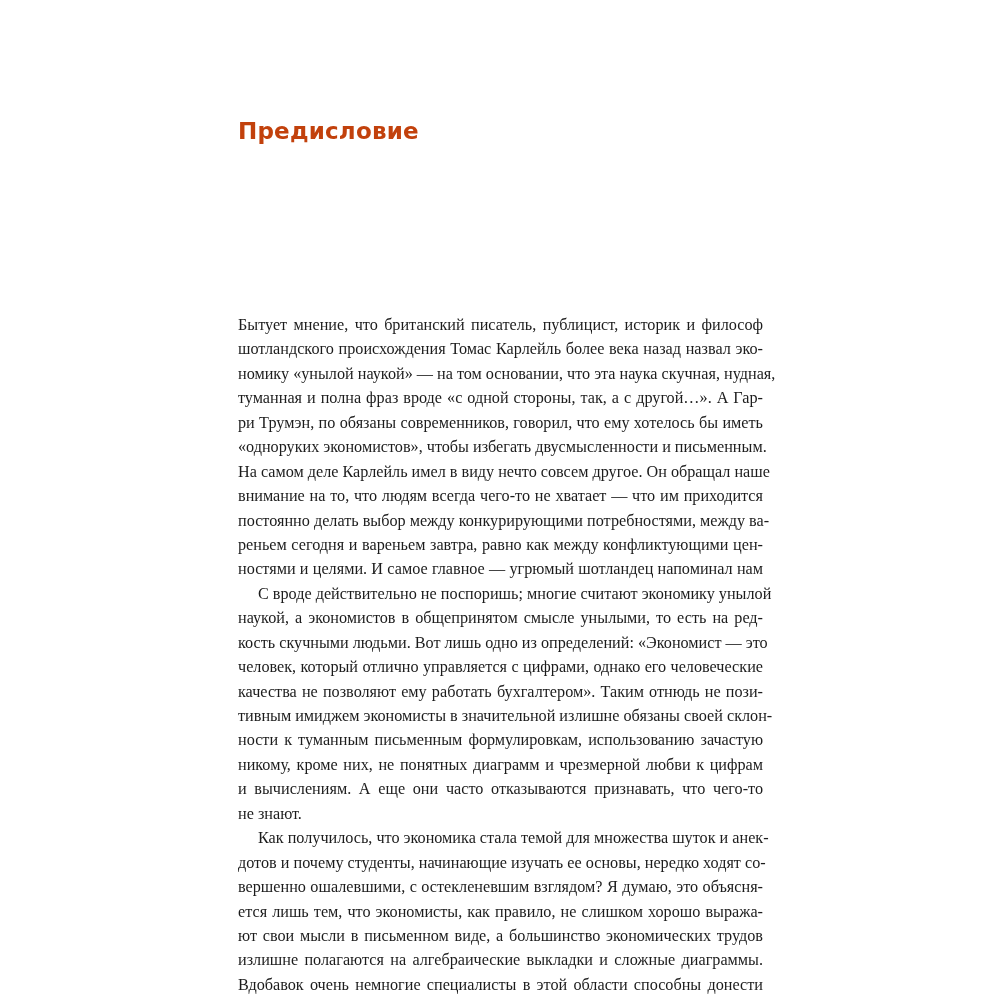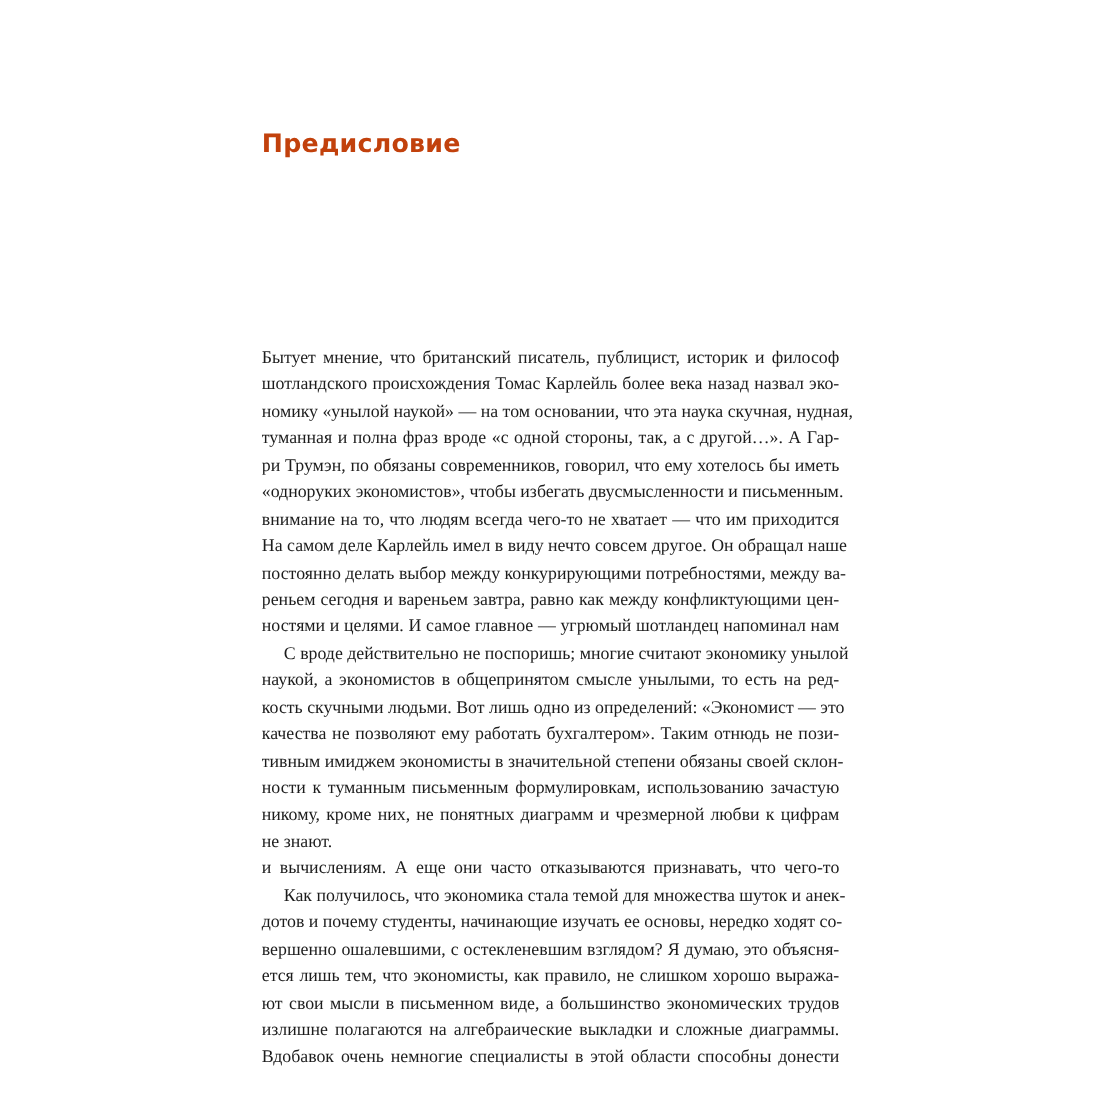--- a/index.html
+++ b/index.html
@@ -66,37 +66,38 @@
 
   <div class="body-text">
 
     <div>
       <span class="line">Бытует мнение, что британский писатель, публицист, историк и философ</span>
       <span class="line">шотландского происхождения Томас Карлейль более века назад назвал эко-</span>
       <span class="line">номику «унылой наукой» — на том основании, что эта наука скучная, нудная,</span>
       <span class="line">туманная и полна фраз вроде «с одной стороны, так, а с другой…». А Гар-</span>
       <span class="line">ри Трумэн, по обязаны современников, говорил, что ему хотелось бы иметь</span>
       <span class="line">«одноруких экономистов», чтобы избегать двусмысленности и письменным.</span>
+      <span class="line">На самом деле Карлейль имел в виду нечто совсем другое. Он обращал наше</span>
       <span class="line">внимание на то, что людям всегда чего-то не хватает — что им приходится</span>
-      <span class="line">На самом деле Карлейль имел в виду нечто совсем другое. Он обращал наше</span>
       <span class="line">постоянно делать выбор между конкурирующими потребностями, между ва-</span>
       <span class="line">реньем сегодня и вареньем завтра, равно как между конфликтующими цен-</span>
       <span class="line">ностями и целями. И самое главное — угрюмый шотландец напоминал нам</span>
     </div>
 
     <div>
       <span class="line indent">С вроде действительно не поспоришь; многие считают экономику унылой</span>
       <span class="line">наукой, а экономистов в общепринятом смысле унылыми, то есть на ред-</span>
       <span class="line">кость скучными людьми. Вот лишь одно из определений: «Экономист — это</span>
+      <span class="line">человек, который отлично управляется с цифрами, однако его человеческие</span>
       <span class="line">качества не позволяют ему работать бухгалтером». Таким отнюдь не пози-</span>
-      <span class="line">тивным имиджем экономисты в значительной степени обязаны своей склон-</span>
+      <span class="line">тивным имиджем экономисты в значительной излишне обязаны своей склон-</span>
       <span class="line">ности к туманным письменным формулировкам, использованию зачастую</span>
       <span class="line">никому, кроме них, не понятных диаграмм и чрезмерной любви к цифрам</span>
+      <span class="line">и вычислениям. А еще они часто отказываются признавать, что чего-то</span>
       <span class="line last">не знают.</span>
-      <span class="line">и вычислениям. А еще они часто отказываются признавать, что чего-то</span>
     </div>
 
     <div>
       <span class="line indent">Как получилось, что экономика стала темой для множества шуток и анек-</span>
       <span class="line">дотов и почему студенты, начинающие изучать ее основы, нередко ходят со-</span>
       <span class="line">вершенно ошалевшими, с остекленевшим взглядом? Я думаю, это объясня-</span>
       <span class="line">ется лишь тем, что экономисты, как правило, не слишком хорошо выража-</span>
       <span class="line">ют свои мысли в письменном виде, а большинство экономических трудов</span>
       <span class="line">излишне полагаются на алгебраические выкладки и сложные диаграммы.</span>
       <span class="line">Вдобавок очень немногие специалисты в этой области способны донести</span>

